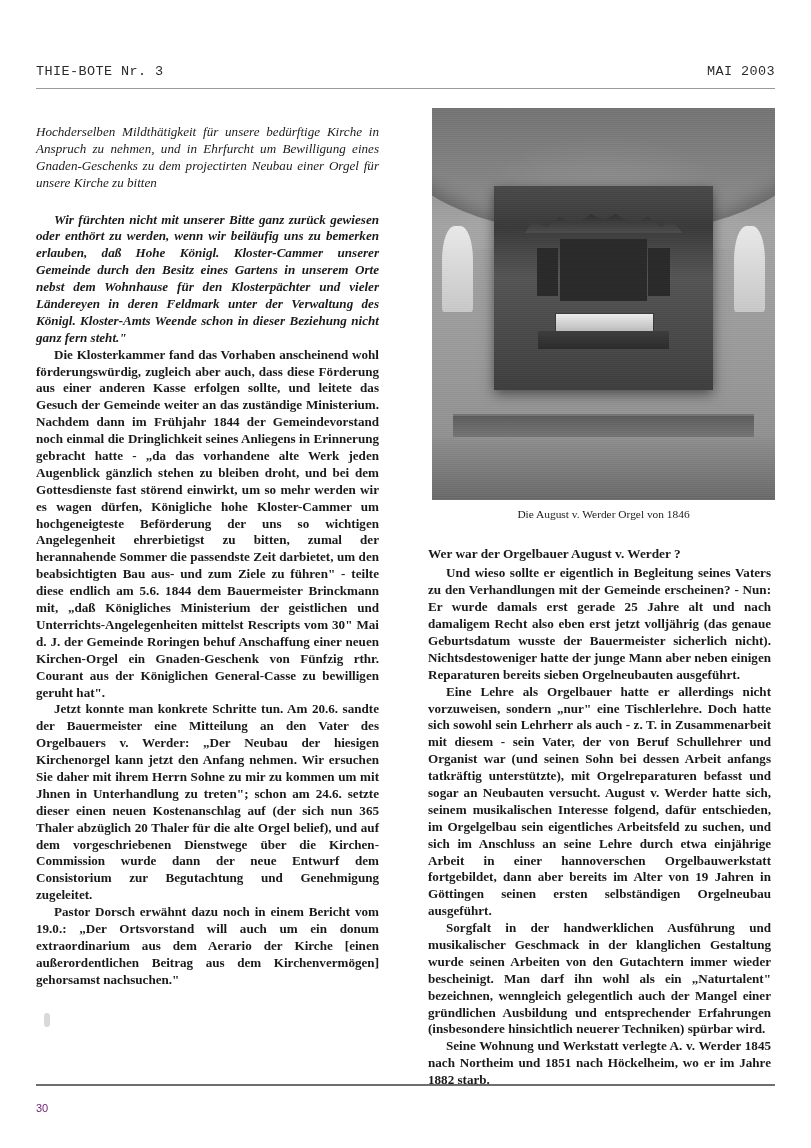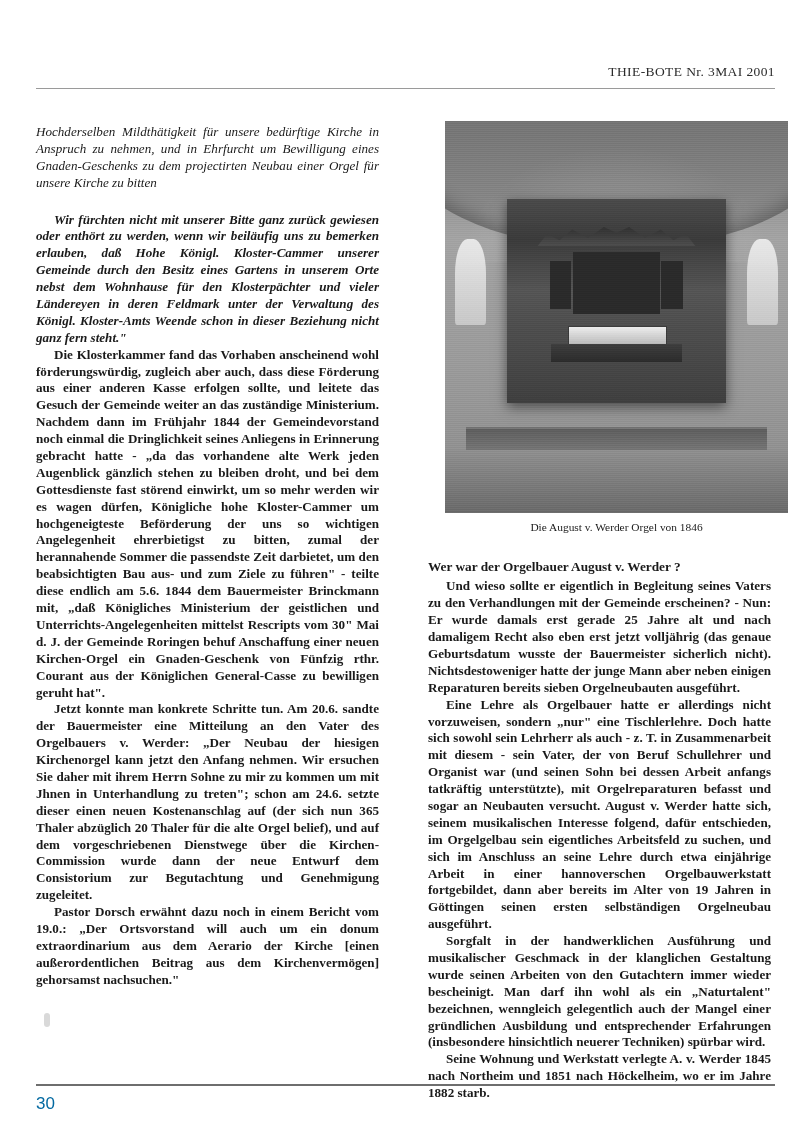--- a/index.html
+++ b/index.html
@@ -16,23 +16,23 @@
     color: #1a1a1a;
     overflow: hidden;
   }
   
   .running-head {
     position: absolute;
     left: 36px;
     right: 36px;
     top: 64px;
     display: flex;
-    justify-content: flex-end;
+    justify-content: space-between;
     align-items: flex-end;
-    font-family: Liberation Serif, serif;
+    font-family: Liberation Mono, monospace;
     font-size: 13.5px;
     letter-spacing: 0.4px;
     color: #2b2b2b;
   }
   .rule-top {
     position: absolute;
     left: 36px;
     right: 36px;
     top: 88px;
     height: 1px;
@@ -58,21 +58,21 @@
   .quote-it {
     font-style: italic;
     margin-top: 20px;
   }
   .gap { height: 11px; }
   .gap-sm { height: 5px; }
 
   
   .figure {
     width: 343px;
-    margin: 17px;
+    margin: 4px;
   }
   .photo {
     position: relative;
     width: 343px;
     height: 392px;
     overflow: hidden;
     background: #8e8e8e;
     border: 0;
   }
   
@@ -217,38 +217,38 @@
     right: 36px;
     bottom: 62px;
     height: 2px;
     background: #6e6e6e;
   }
   .folio {
     position: absolute;
     left: 36px;
     bottom: 34px;
     font-family: "Liberation Sans", sans-serif;
-    font-size: 17px;
-    color: #0369a1;
+    font-size: 11px;
+    color: #701a75;
   }
   
   .scan-mark {
     position: absolute;
     background: #d9d9d9;
   }
   .sm1 { left: 44px; top: 1013px; width: 6px; height: 14px; border-radius: 3px; }
 </style>
 </head>
 <body>
 
 <div class="page">
 
   <div class="running-head">
     <span>THIE-BOTE Nr. 3</span>
-    <span>MAI 2001</span>
+    <span>MAI 2003</span>
   </div>
   <div class="rule-top"></div>
 
   <div class="col col-left">
     <p class="quote-it">Hochderselben Mildthätigkeit für unsere bedürftige Kirche in Anspruch zu nehmen, und in Ehrfurcht um Bewilligung eines Gnaden-Geschenks zu dem projectirten Neubau einer Orgel für unsere Kirche zu bitten</p>
     <p class="quote-it ind">Wir fürchten nicht mit unserer Bitte ganz zurück gewiesen oder enthört zu werden, wenn wir beiläufig uns zu bemerken erlauben, daß Hohe Königl. Kloster-Cammer unserer Gemeinde durch den Besitz eines Gartens in unserem Orte nebst dem Wohnhause für den Klosterpächter und vieler Ländereyen in deren Feldmark unter der Verwaltung des Königl. Kloster-Amts Weende schon in dieser Beziehung nicht ganz fern steht."</p>
     <p class="ind">Die Klosterkammer fand das Vorhaben anscheinend wohl förderungswürdig, zugleich aber auch, dass diese Förderung aus einer anderen Kasse erfolgen sollte, und leitete das Gesuch der Gemeinde weiter an das zuständige Ministerium. Nachdem dann im Frühjahr 1844 der Gemeindevorstand noch einmal die Dringlichkeit seines Anliegens in Erinnerung gebracht hatte - „da das vorhandene alte Werk jeden Augenblick gänzlich stehen zu bleiben droht, und bei dem Gottesdienste fast störend einwirkt, um so mehr werden wir es wagen dürfen, Königliche hohe Kloster-Cammer um hochgeneigteste Beförderung der uns so wichtigen Angelegenheit ehrerbietigst zu bitten, zumal der herannahende Sommer die passendste Zeit darbietet, um den beabsichtigten Bau aus- und zum Ziele zu führen" - teilte diese endlich am 5.6. 1844 dem Bauermeister Brinckmann mit, „daß Königliches Ministerium der geistlichen und Unterrichts-Angelegenheiten mittelst Rescripts vom 30" Mai d. J. der Gemeinde Roringen behuf Anschaffung einer neuen Kirchen-Orgel ein Gnaden-Geschenk von Fünfzig rthr. Courant aus der Königlichen General-Casse zu bewilligen geruht hat".</p>
     <p class="ind">Jetzt konnte man konkrete Schritte tun. Am 20.6. sandte der Bauermeister eine Mitteilung an den Vater des Orgelbauers v. Werder: „Der Neubau der hiesigen Kirchenorgel kann jetzt den Anfang nehmen. Wir ersuchen Sie daher mit ihrem Herrn Sohne zu mir zu kommen um mit Jhnen in Unterhandlung zu treten"; schon am 24.6. setzte dieser einen neuen Kostenanschlag auf (der sich nun 365 Thaler abzüglich 20 Thaler für die alte Orgel belief), und auf dem vorgeschriebenen Dienstwege über die Kirchen-Commission wurde dann der neue Entwurf dem Consistorium zur Begutachtung und Genehmigung zugeleitet.</p>
     <p class="ind">Pastor Dorsch erwähnt dazu noch in einem Bericht vom 19.0.: „Der Ortsvorstand will auch um ein donum extraordinarium aus dem Aerario der Kirche [einen außerordentlichen Beitrag aus dem Kirchenvermögen] gehorsamst nachsuchen."</p>
     <div class="gap"></div>

